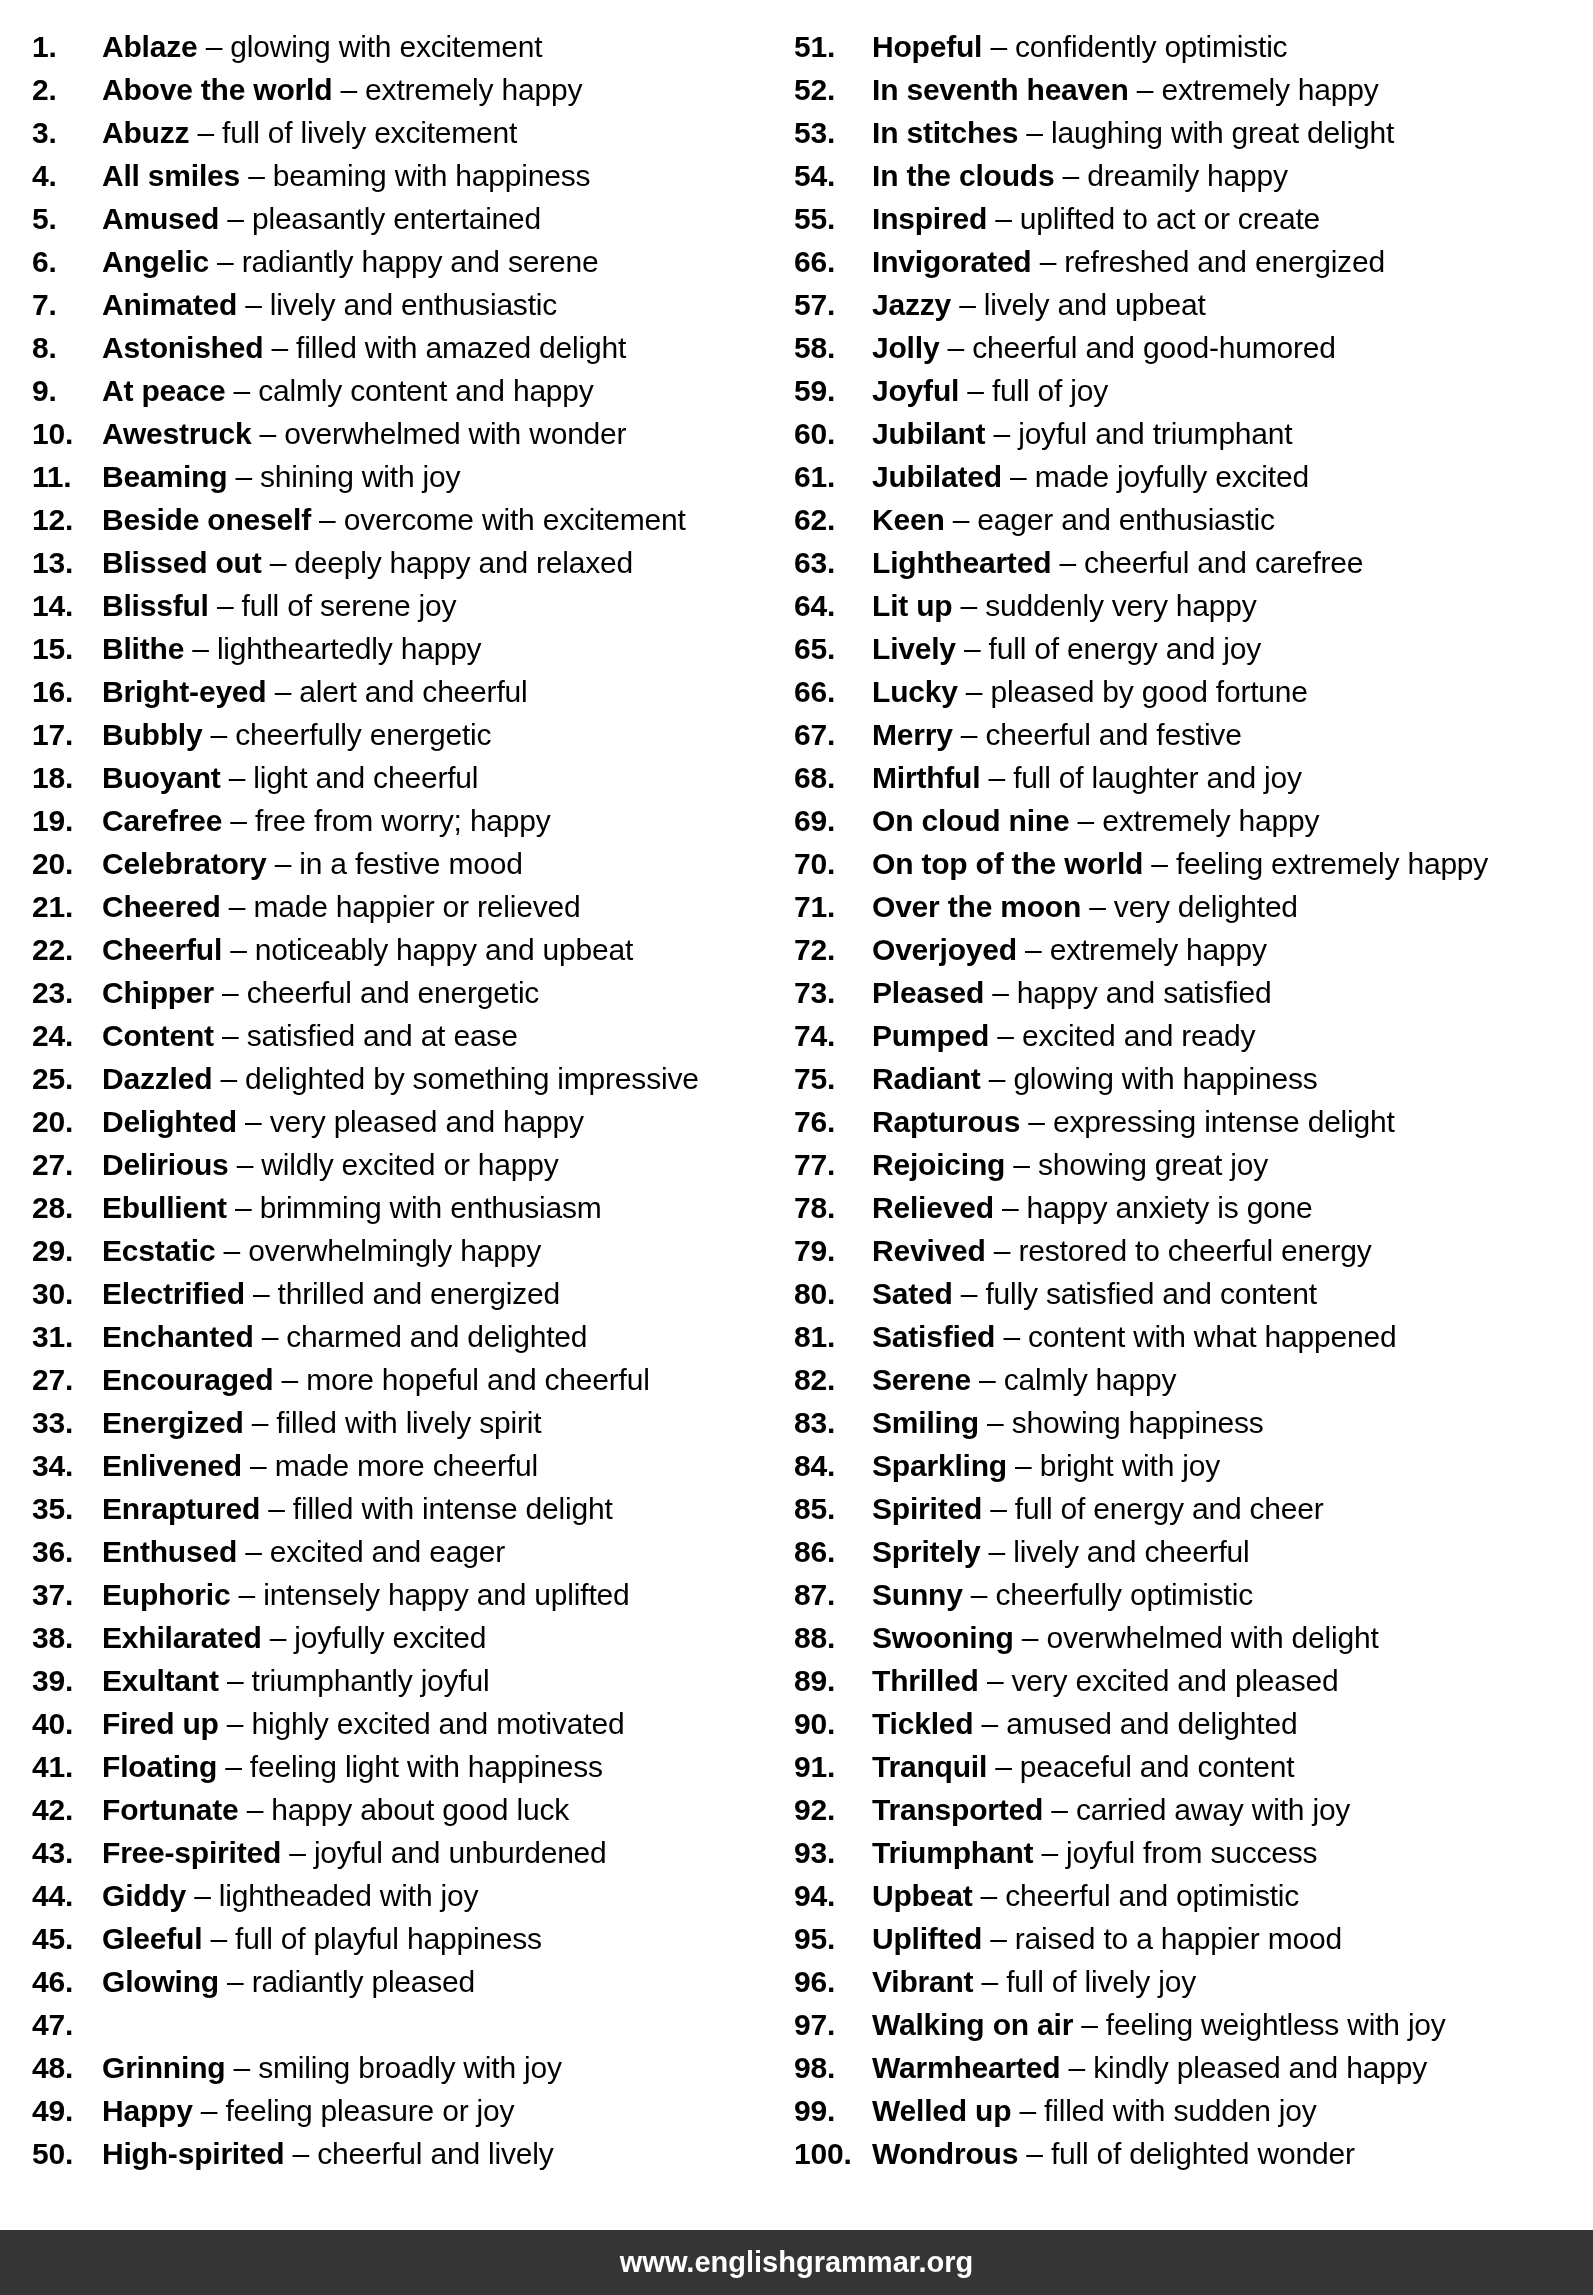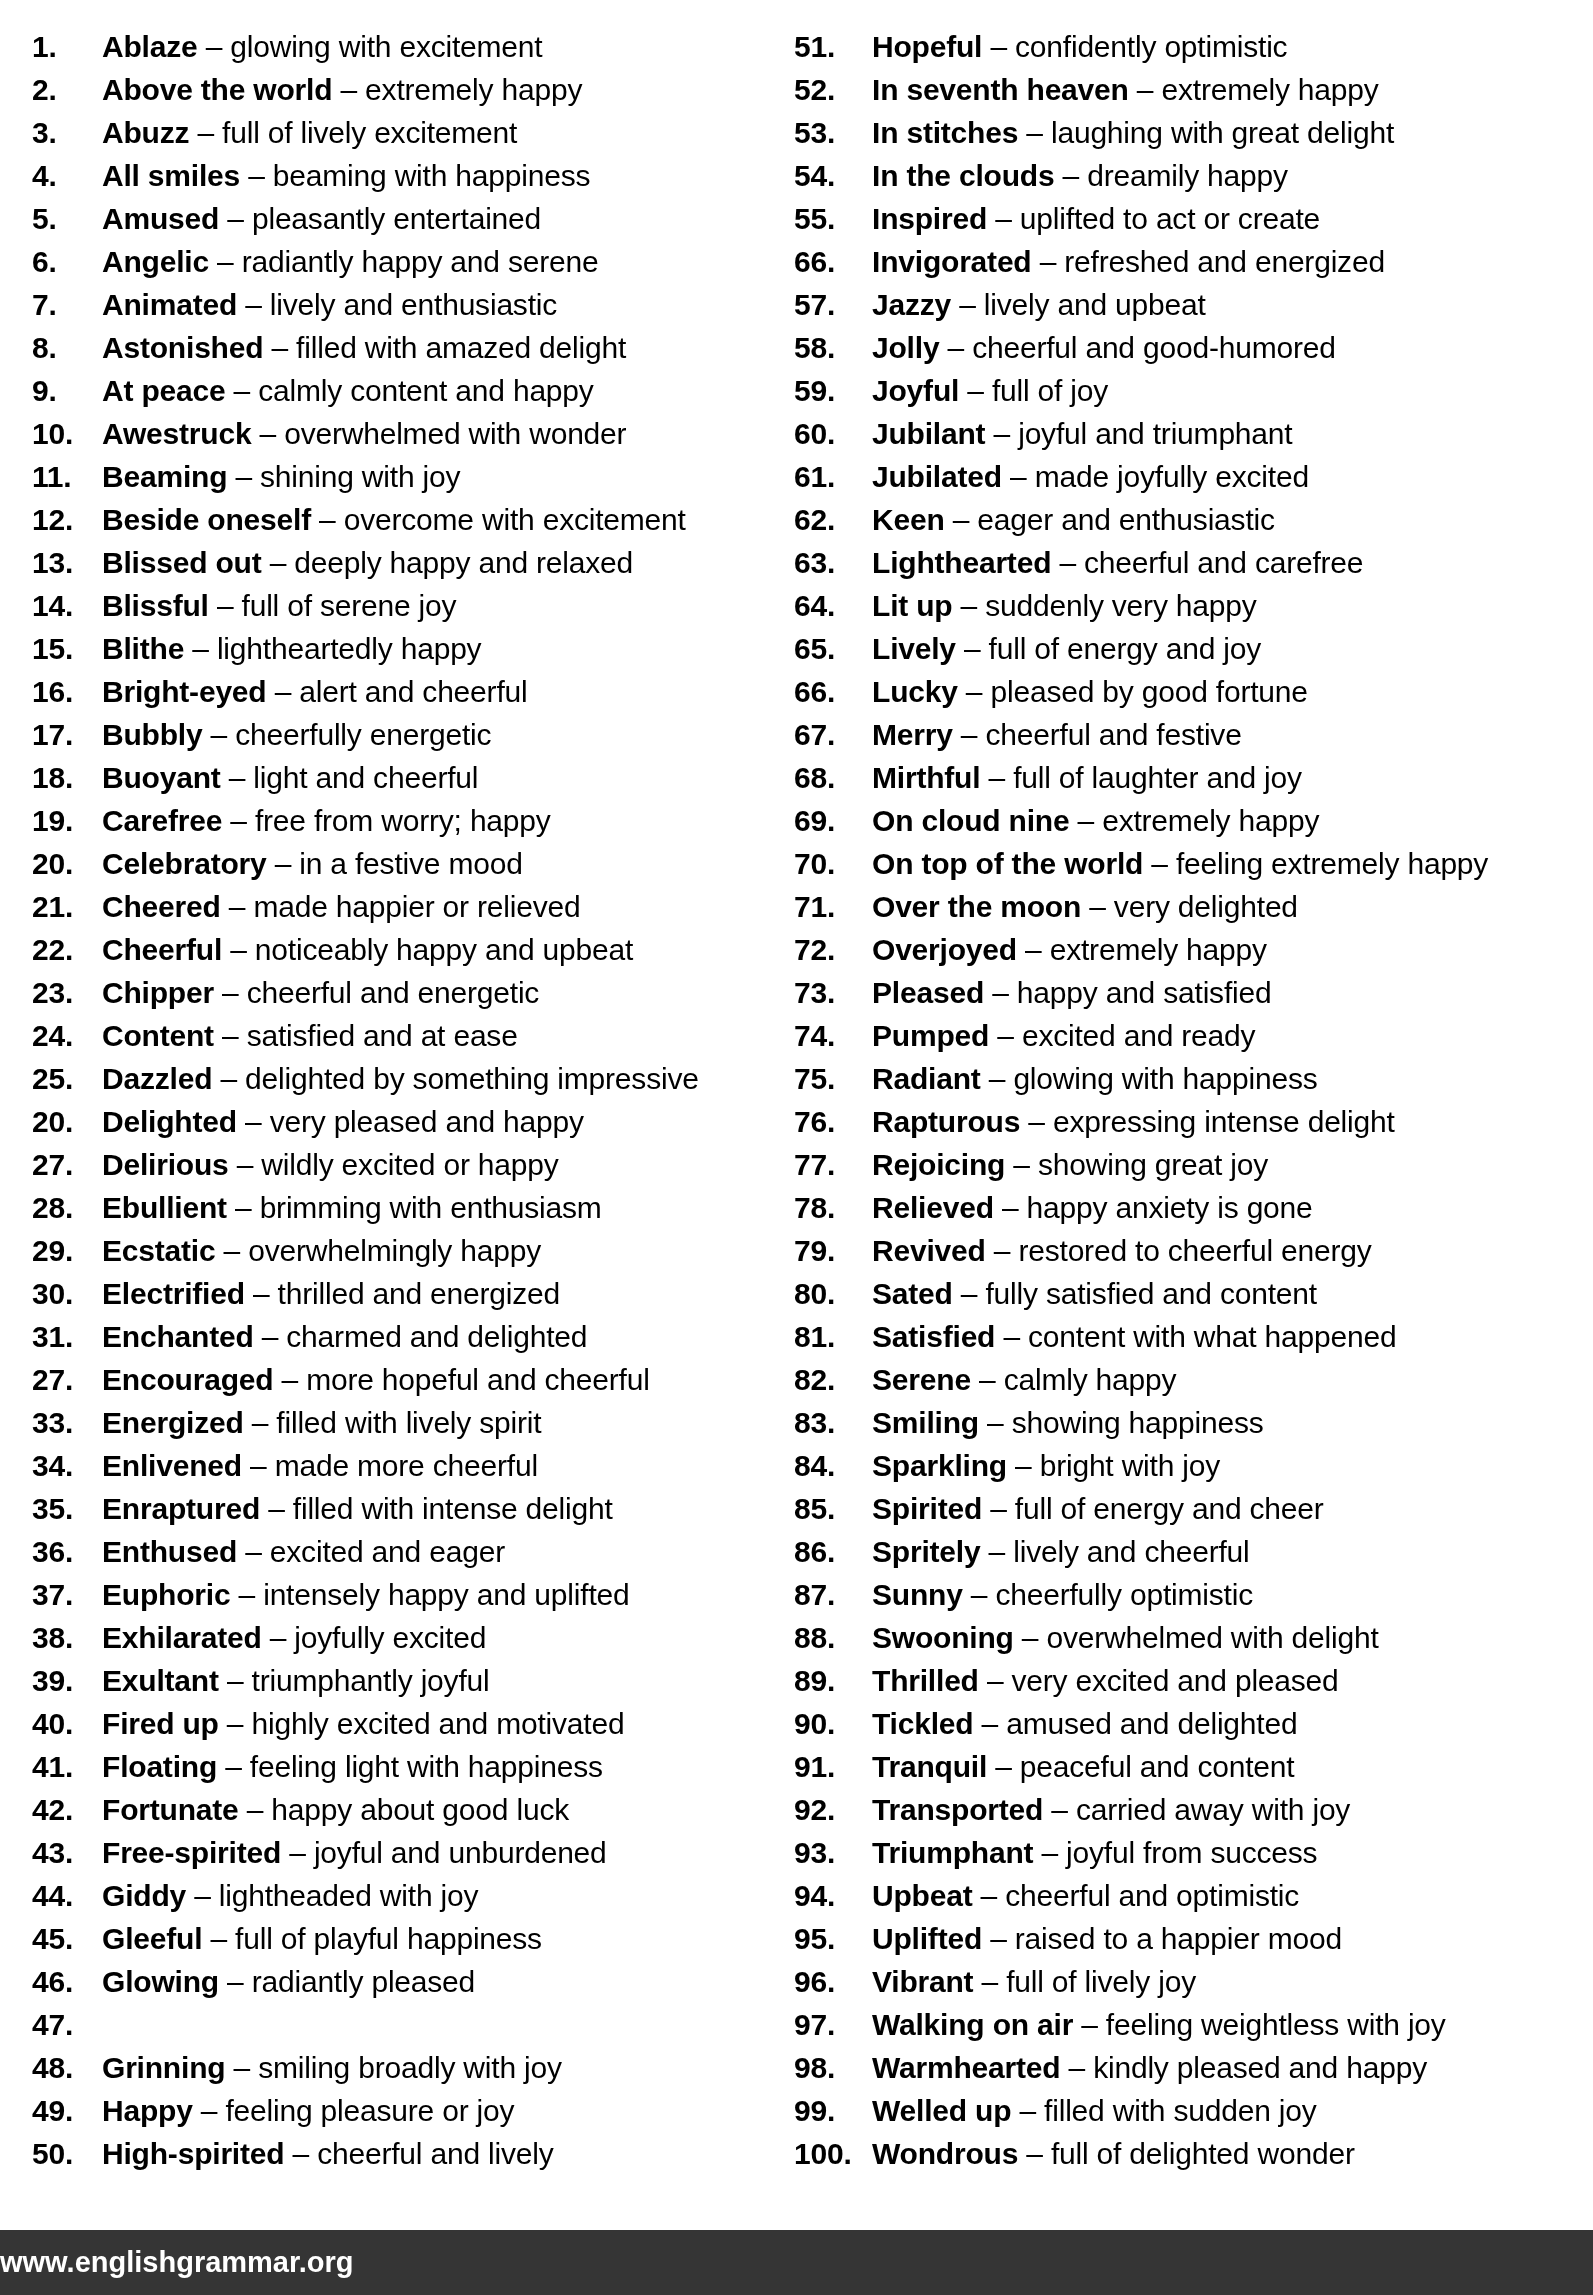--- a/index.html
+++ b/index.html
@@ -7,21 +7,21 @@
          font-family: "Liberation Sans", sans-serif; color: #000; }
   .col { position: absolute; top: 25px; }
   .col-left { left: 32px; width: 747px; }
   .col-right { left: 794px; width: 791px; }
   .row { height: 43px; line-height: 43px; font-size: 30px; white-space: nowrap; position: relative; letter-spacing: -0.2px; }
   .num { position: absolute; left: 0; font-weight: bold; }
   .col-left .entry { position: absolute; left: 70px; }
   .col-right .entry { position: absolute; left: 78px; }
   .term { font-weight: bold; }
   .footer { position: absolute; left: 0; top: 2230px; width: 1593px; height: 65px;
-            background: #353535; color: #ffffff; text-align: left;
+            background: #353535; color: #ffffff; text-align: center;
             line-height: 65px; font-size: 29px; font-weight: bold; }
 </style>
 </head>
 <body>
 
 <div class="col col-left" id="col-left">
     <div class="row">
       <span class="num">1.</span>
       <span class="entry"><span class="term">Ablaze</span><span class="def"> – glowing with excitement</span></span>
     </div>

